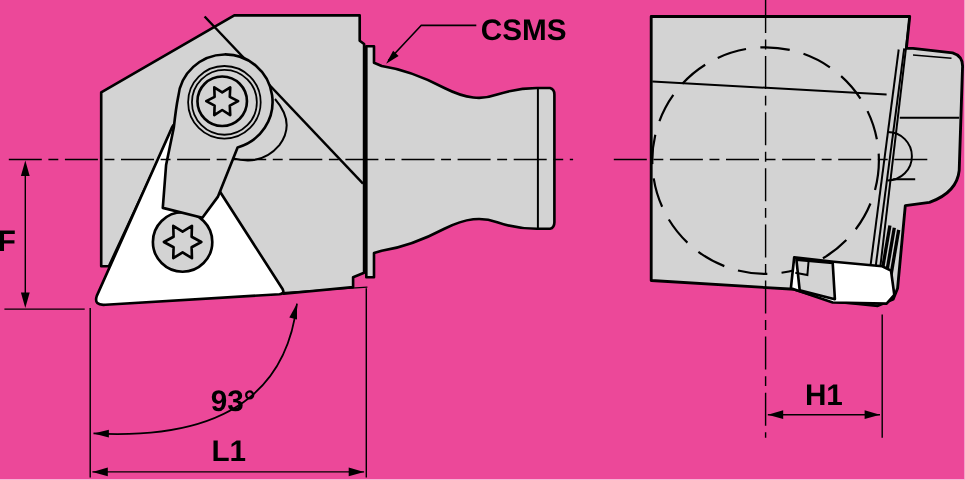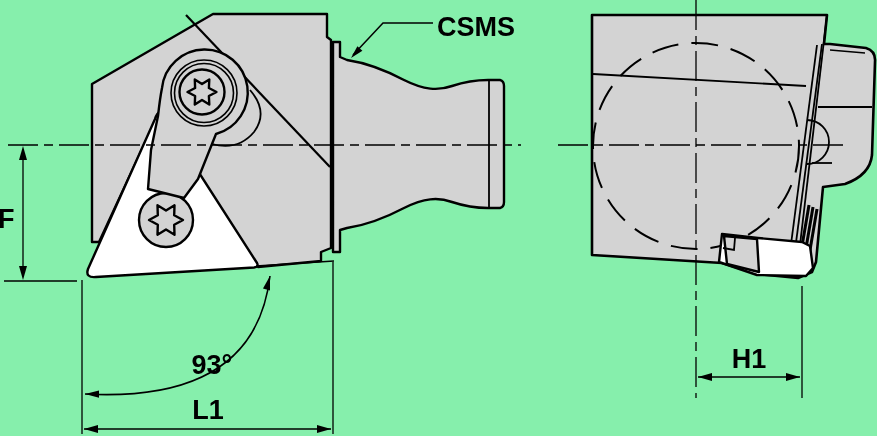--- a/index.html
+++ b/index.html
@@ -1,17 +1,17 @@
 <!DOCTYPE html>
 <html style="--part-fill: #d3d3d3; --line-color: #000000;"><head>
 <meta charset="utf-8">
 <style>
   html,body { margin:0; padding:0; background:#fff; }
   .canvas {
-    position:relative; width:877px; height:436px; background:#86efac; overflow:hidden;
+    position:relative; width:877px; height:436px; background:#ec4899; overflow:hidden;
   }
   svg { display:block; }
   .part {
     fill:var(--part-fill,#d3d3d3);
     stroke:var(--line-color,#000);
     stroke-width:2.4; stroke-linejoin:round;
   }
   .part-thick { stroke-width:2.6; }
   .white-part {
     fill:#fff; stroke:var(--line-color,#000);

